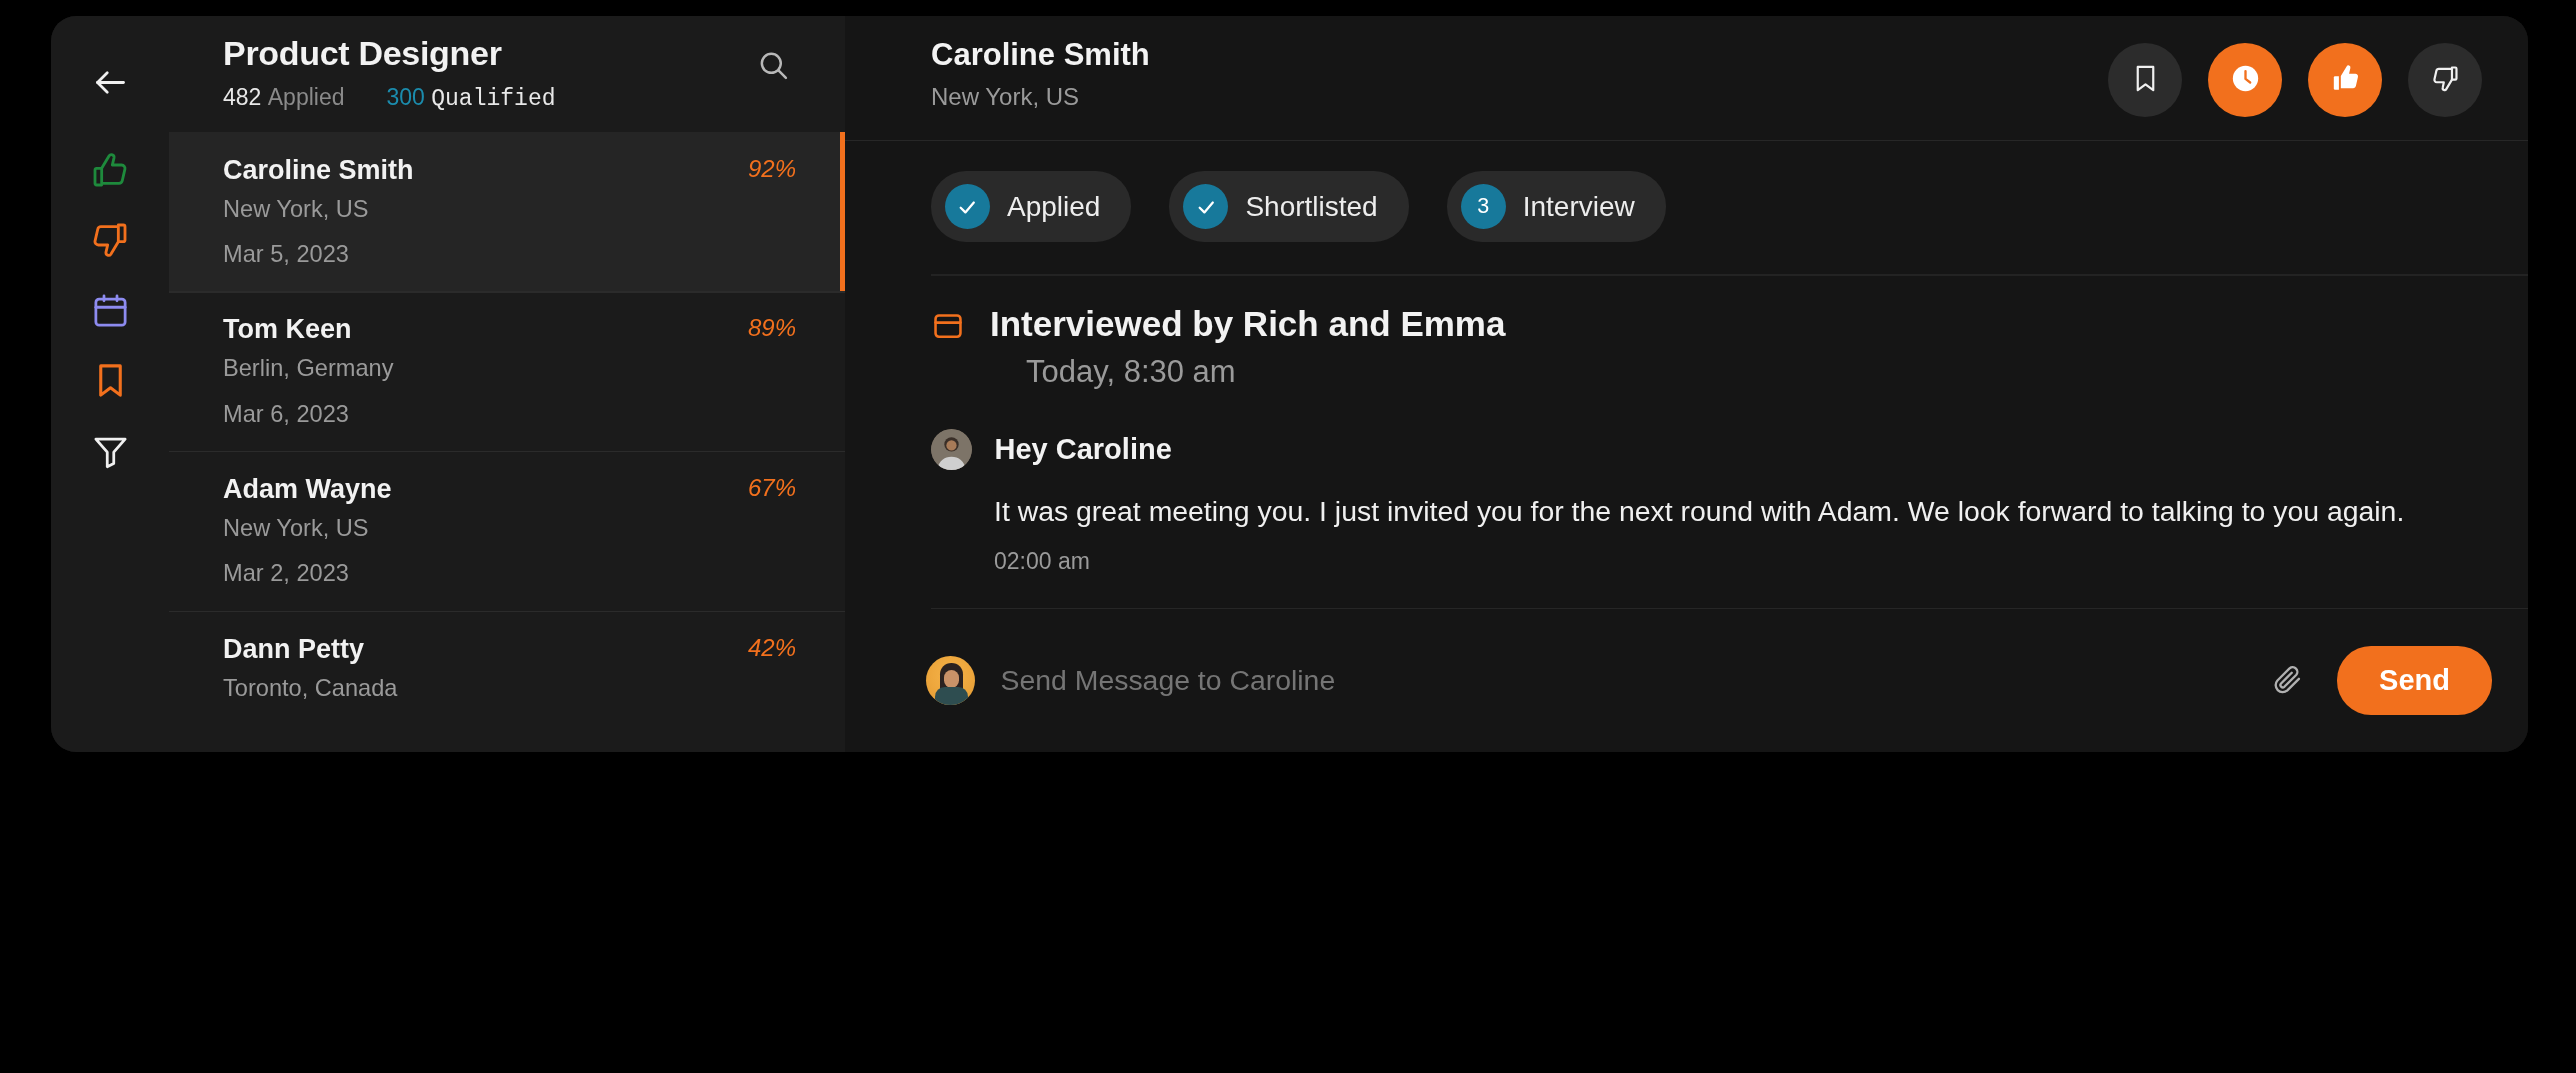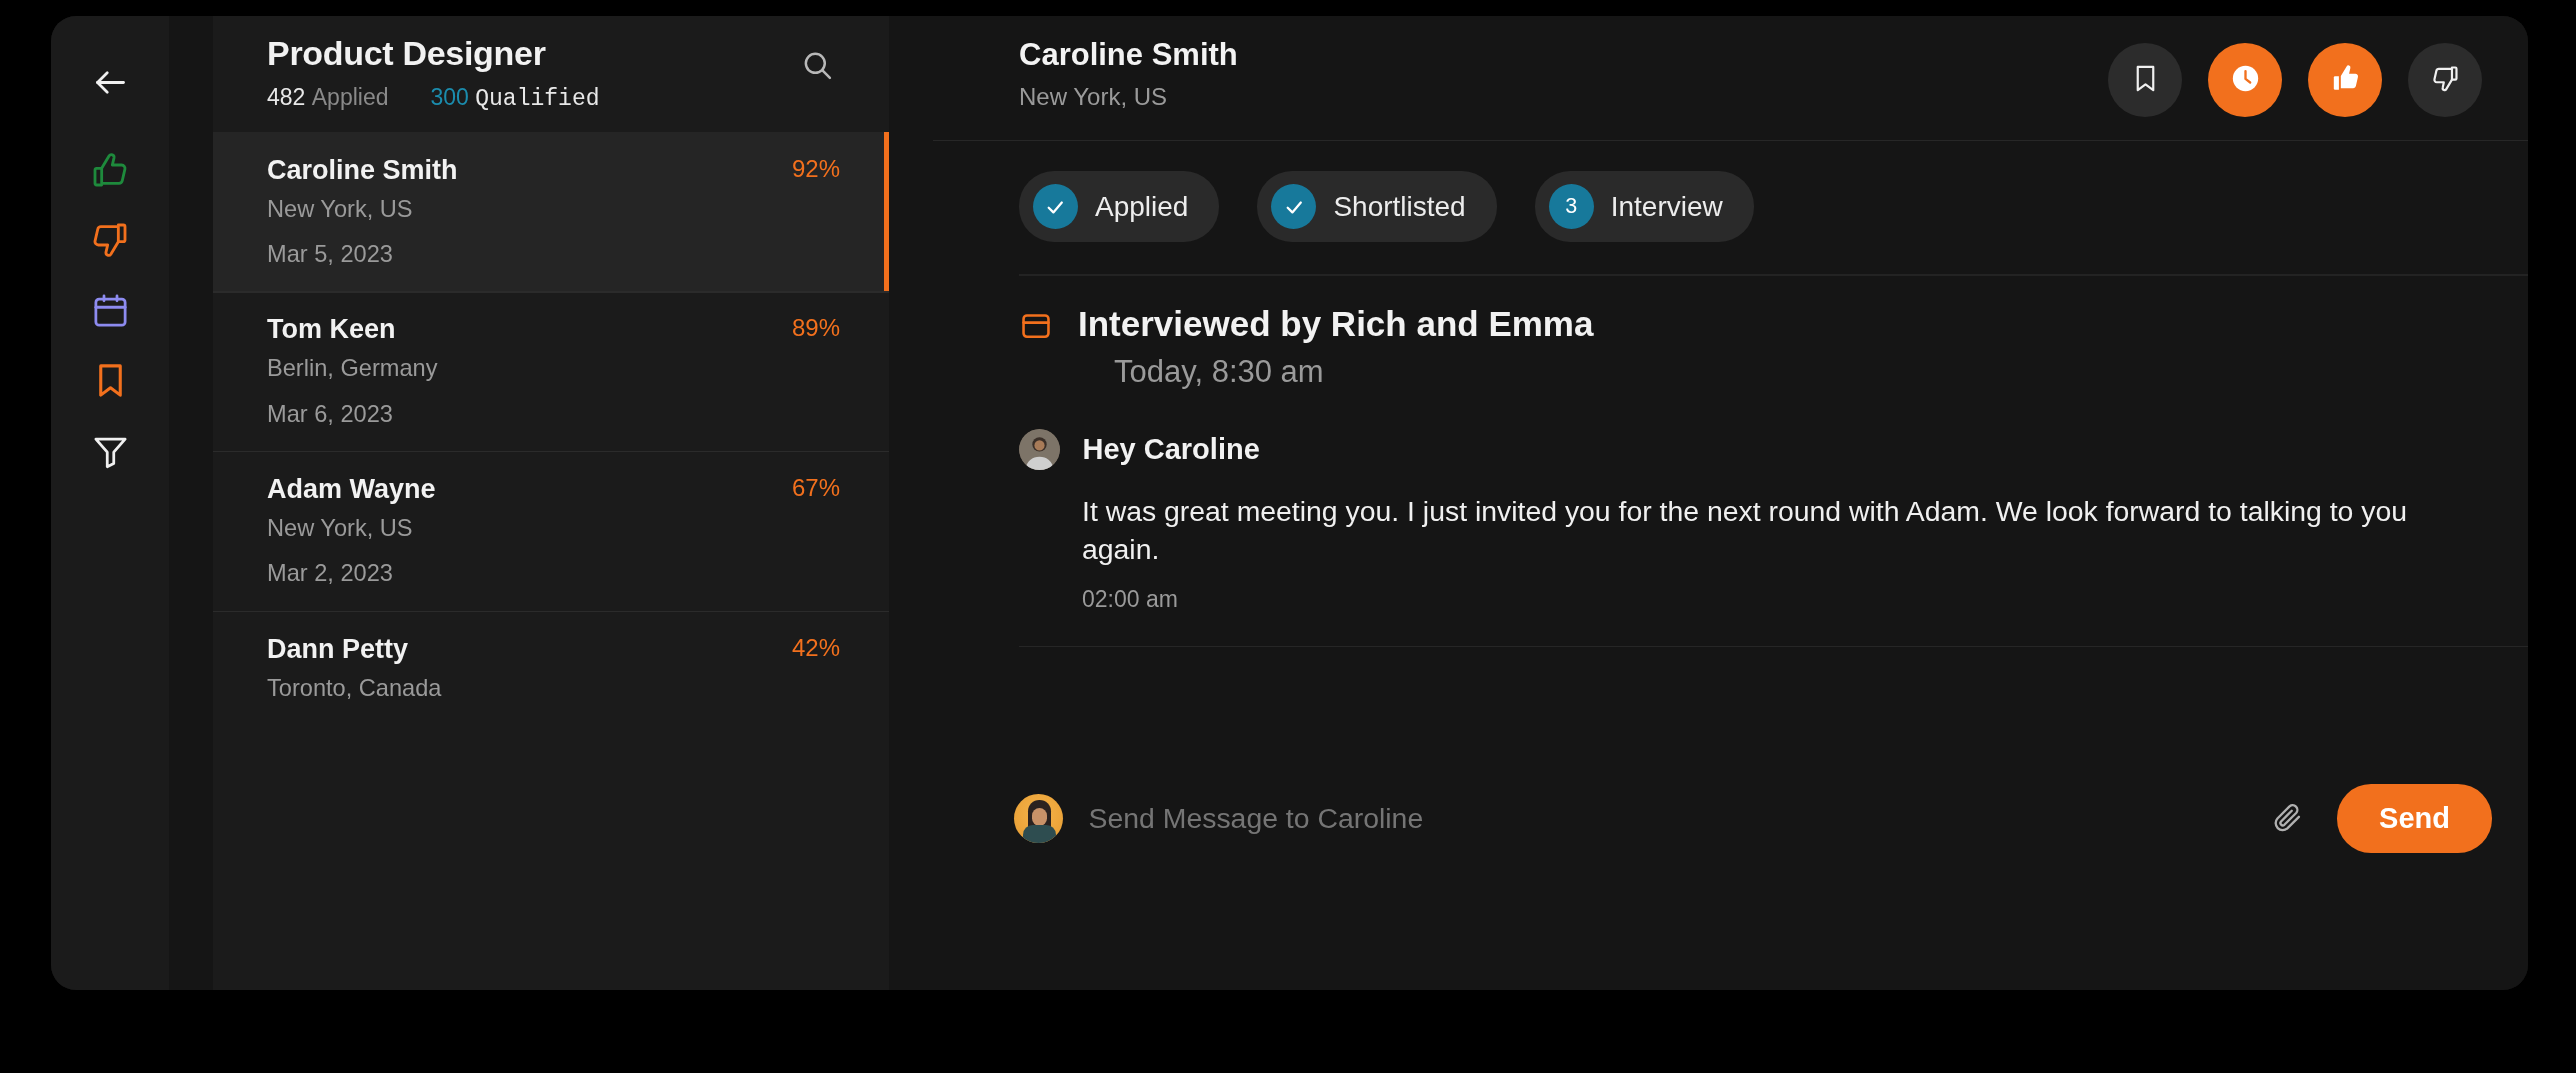--- a/index.html
+++ b/index.html
@@ -1,18 +1,18 @@
 <!DOCTYPE html>
 <html style="font-size:8.6px"><head>
 <meta charset="utf-8">
 <style>
   html,body{margin:0;padding:0;background:#000;}
   body{width:2576px;height:1073px;overflow:hidden;font-family:"Liberation Sans",sans-serif;-webkit-font-smoothing:antialiased;}
 
-  .app{position:absolute;left:51px;top:16px;width:2477px;height:974px;background:#151515;border-radius:25px;overflow:hidden;display:flex;gap:44px;}
+  .app{position:absolute;left:51px;top:16px;width:2477px;height:736px;background:#151515;border-radius:25px;overflow:hidden;display:flex;}
 
   
   .rail{width:118px;flex:0 0 118px;background:#1b1b1b;display:flex;flex-direction:column;align-items:center;padding-top:31px;box-sizing:border-box;}
   .rail-btn{width:70px;height:70px;display:flex;align-items:center;justify-content:center;cursor:pointer;}
   .rail-btn svg{display:block;}
   .rail-gap{height:18px;}
 
   
   .list{width:676px;flex:0 0 676px;background:#1b1b1b;display:flex;flex-direction:column;box-sizing:border-box;}
   .list-head{padding:20.4px 26px 0 54px;display:flex;align-items:flex-start;justify-content:space-between;}
@@ -24,21 +24,21 @@
   .stat-lab.bright{color:#e8e8e8;font-family:Liberation Mono, monospace;}
   .search-btn{margin-top:11.8px;margin-right:28px;cursor:pointer;}
 
   .rows{margin-top:20.4px;flex:1;overflow:hidden;}
   .row{position:relative;padding:25px 0 25px 54px;box-sizing:border-box;cursor:pointer;}
   .row + .row::before{content:"";position:absolute;left:0;right:0;top:0;height:1.1px;background:#2b2b2b;}
   .row.sel{background:#252525;}
   .row.sel::after{content:"";position:absolute;right:0;top:0;bottom:0;width:5.4px;background:#f2701d;}
   .row-top{display:flex;align-items:flex-start;justify-content:space-between;padding-right:49px;}
   .row-name{font-size:27px;font-weight:bold;color:#f2f2f2;line-height:1;}
-  .row-pct{font-size:24px;color:#f2701d;line-height:1;}
+  .row-pct{font-size:24px;color:#f2701d;line-height:1;font-style:italic;}
   .row-loc{margin-top:14px;font-size:23.6px;color:#9a9a9a;line-height:1;}
   .row-date{margin-top:21.5px;font-size:23.6px;color:#9a9a9a;line-height:1;}
 
   
   .detail{flex:1;background:#151515;display:flex;flex-direction:column;min-width:0;}
   .det-head{padding:22.5px 46px 0 86px;display:flex;align-items:flex-start;justify-content:space-between;}
   .det-name{font-size:31px;font-weight:bold;color:#f3f3f3;line-height:1;}
   .det-loc{margin-top:15px;font-size:24px;color:#9a9a9a;line-height:1;}
   .det-actions{display:flex;gap:26px;margin-top:4.3px;}
   .act{width:74px;height:74px;border-radius:50%;display:flex;align-items:center;justify-content:center;background:#2c2c2c;cursor:pointer;}

